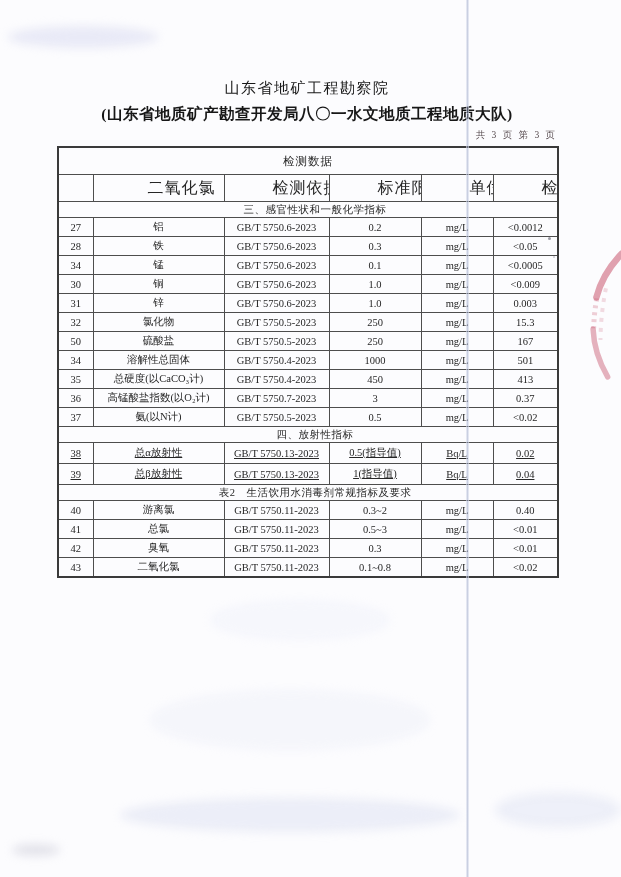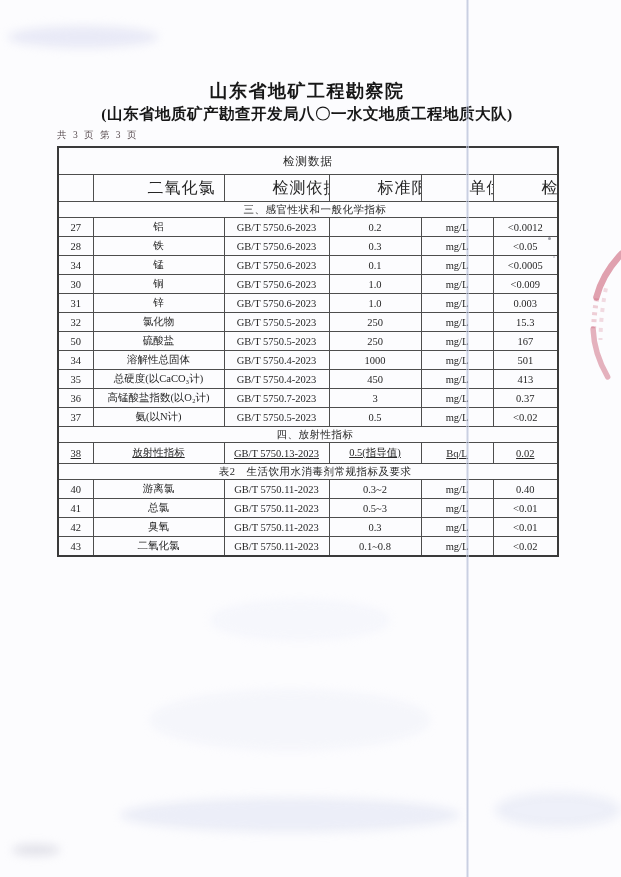--- a/index.html
+++ b/index.html
@@ -20,23 +20,23 @@
   .sm6{left:210px;top:600px;width:180px;height:40px;background:rgba(233,235,247,.3);}
   
   .crease{position:absolute;left:466px;top:0;width:3px;height:877px;
     background:linear-gradient(to right,rgba(235,238,248,.7),rgba(150,162,196,.5),rgba(235,238,248,.7));
     pointer-events:none;}
   .speck{position:absolute;background:rgba(90,90,105,.6);border-radius:50%;}
   .sp1{left:548px;top:237px;width:3px;height:3px;}
   .sp2{left:553px;top:256px;width:2px;height:2px;opacity:.5;}
 
   .doc-header{position:absolute;left:57px;width:500px;text-align:center;}
-  .t1{top:79px;font-size:18px;font-weight:bold;letter-spacing:1.5px;color:#171717;}
+  .t1{top:79px;font-size:15px;font-weight:normal;letter-spacing:1.5px;color:#171717;}
   .t2{top:104px;font-size:15.5px;font-weight:bold;letter-spacing:.5px;color:#171717;}
-  .page-info{position:absolute;left:57px;width:500px;top:129px;
+  .page-info{position:absolute;left:57px;width:500px;top:129px;text-align:right;
     font-size:9.5px;color:#584c50;letter-spacing:2px;}
 
   table.report{
     position:absolute;left:57px;top:146px;width:500px;
     border-collapse:collapse;table-layout:fixed;
     border:2px solid #3a3a3a;
   }
   table.report td{
     border:1px solid #4d4d4d;
     text-align:center;vertical-align:middle;
@@ -181,26 +181,34 @@
       <td>0.5</td>
       <td>mg/L</td>
       <td>&lt;0.02</td>
     </tr>
 
     <tr class="rs">
       <td colspan="6">四、放射性指标</td>
     </tr>
     <tr class="rd2">
       <td>38</td>
-      <td>放射性指标</td>
+      <td>总α放射性</td>
       <td>GB/T 5750.13-2023</td>
       <td>0.5(指导值)</td>
       <td>Bq/L</td>
       <td>0.02</td>
     </tr>
+    <tr class="rd2">
+      <td>39</td>
+      <td>总β放射性</td>
+      <td>GB/T 5750.13-2023</td>
+      <td>1(指导值)</td>
+      <td>Bq/L</td>
+      <td>0.04</td>
+    </tr>
 
     <tr class="rs">
       <td colspan="6">表2　生活饮用水消毒剂常规指标及要求</td>
     </tr>
     <tr class="rd">
       <td>40</td>
       <td>游离氯</td>
       <td>GB/T 5750.11-2023</td>
       <td>0.3~2</td>
       <td>mg/L</td>

